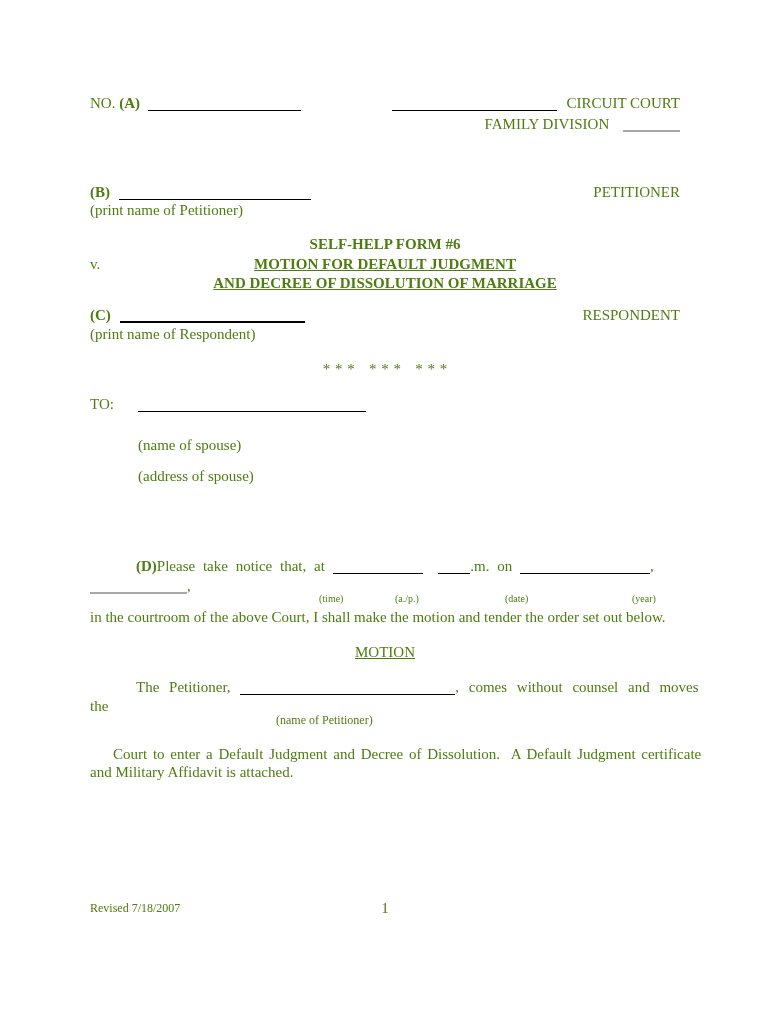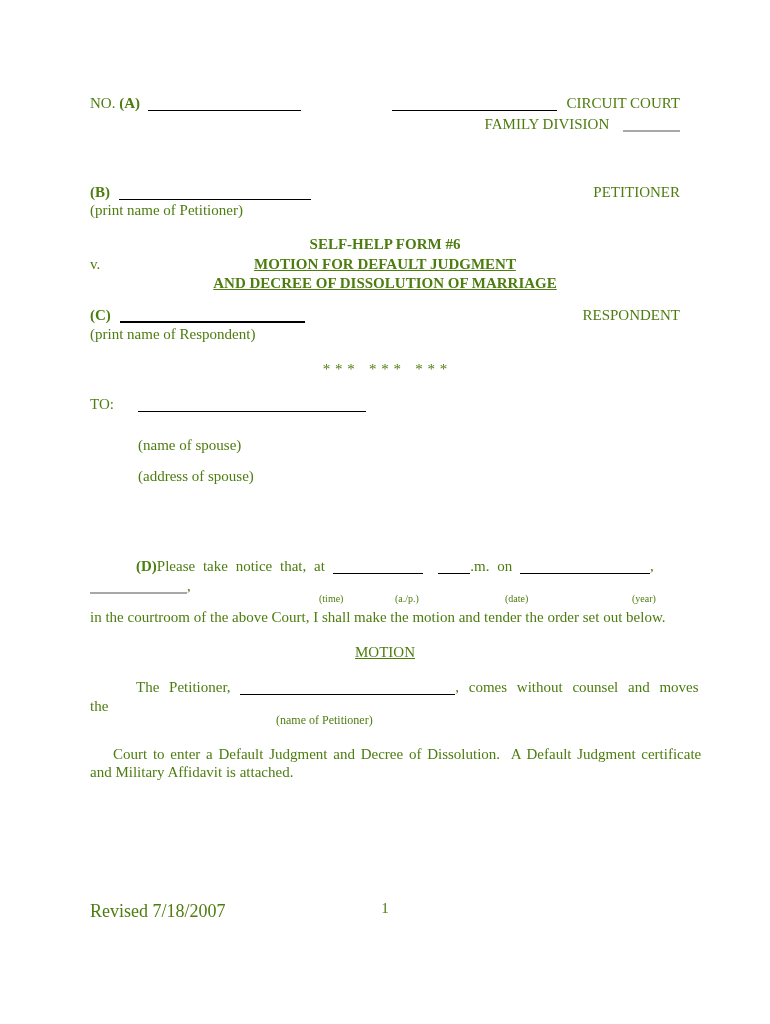--- a/index.html
+++ b/index.html
@@ -22,21 +22,21 @@
   .blank {
     display:inline-block;
     border-bottom:1px solid #000;
     height:13px;
     vertical-align:-3px;
   }
   .blank.thick { border-bottom-width:2px; }
   .blank.gray  { border-bottom:2px solid #a8a8a8; }
   .small { font-size:10px; }
   .hintsm { font-size:12px; }
-  .footer-sm { font-size:18px; }
+  .footer-sm { font-size:12px; }
   .ws4 { word-spacing:4px; }
   .ws6 { word-spacing:6px; }
   .ws2 { word-spacing:2px; }
   .abs { position:absolute; }
 </style>
 </head>
 <body>
 
 <div class="page">
 

